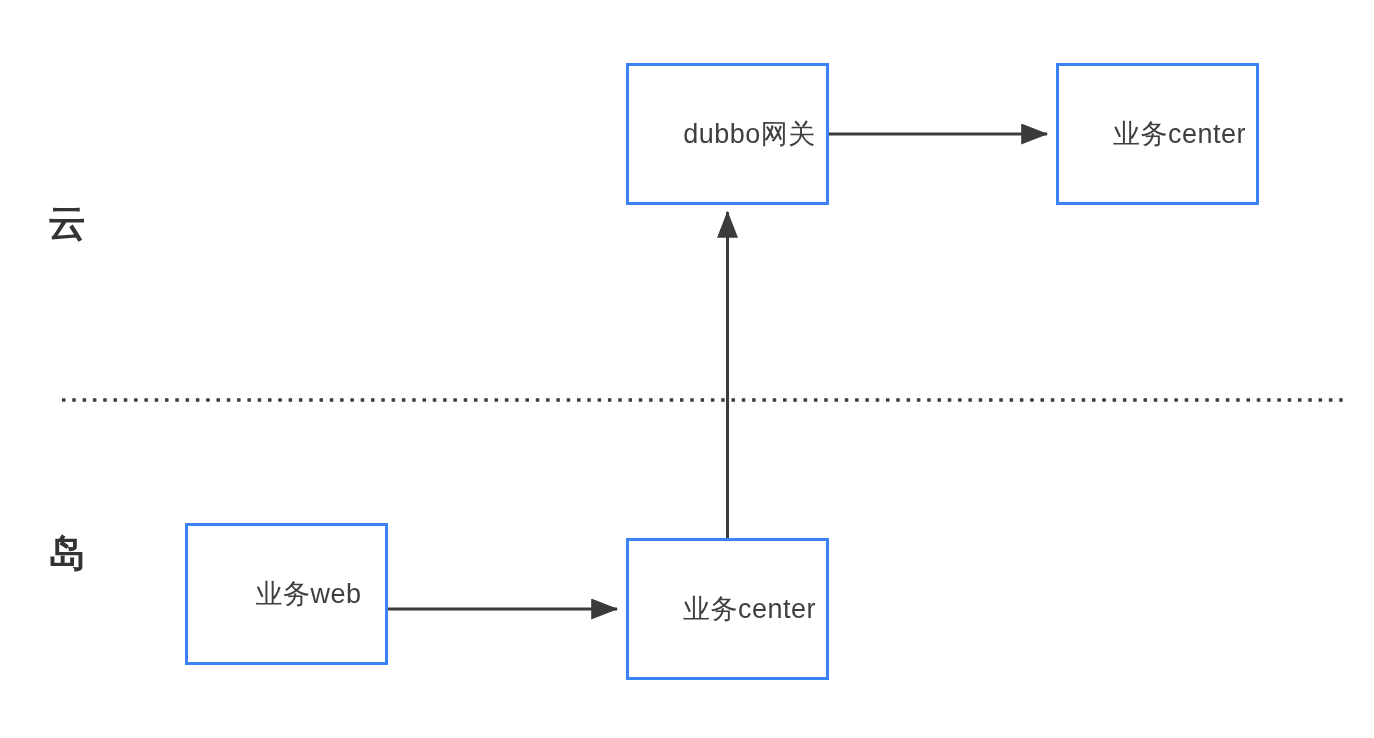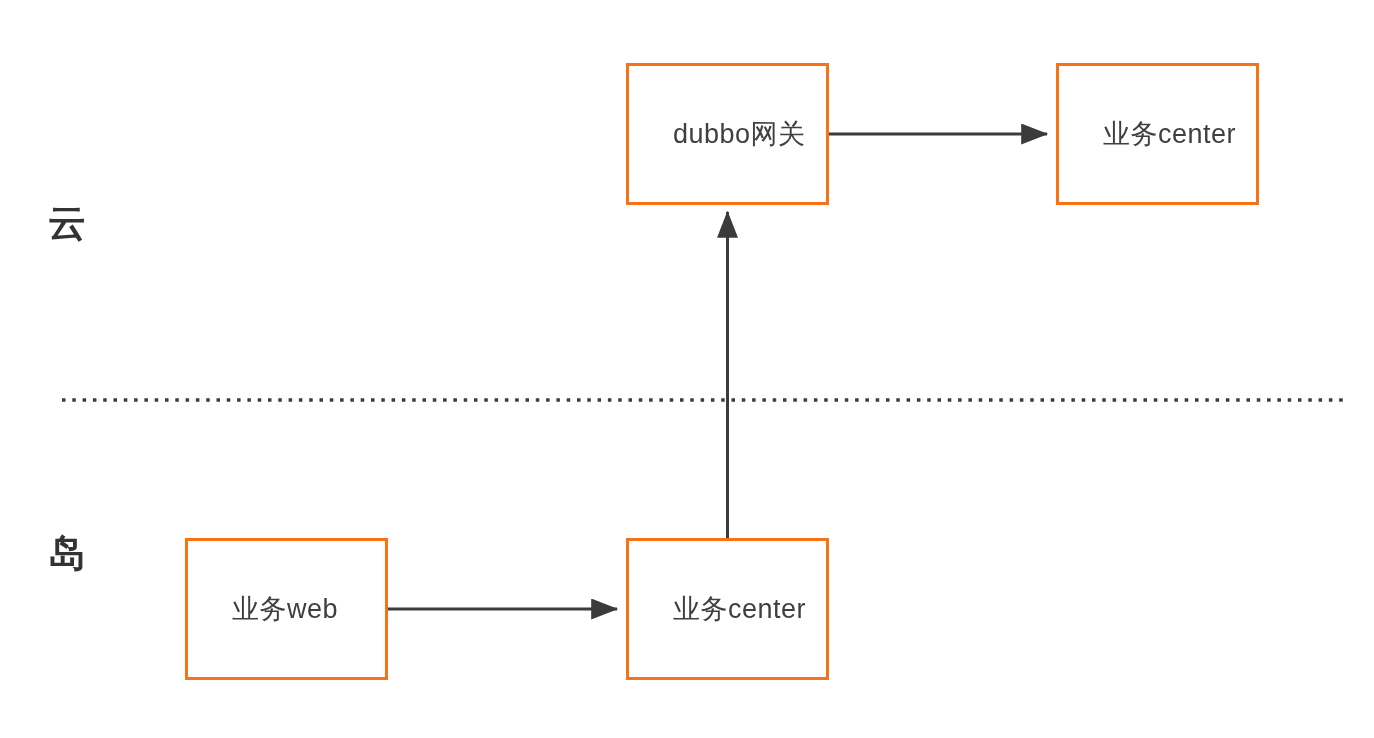--- a/index.html
+++ b/index.html
@@ -19,34 +19,34 @@
     position: absolute;
     left: 0;
     top: 0;
     width: 1374px;
     height: 738px;
     pointer-events: none;
   }
   .node {
     position: absolute;
     box-sizing: border-box;
-    border: 3px solid #f97316;
+    border: 3px solid #3b82f6;
     background: #ffffff;
     display: flex;
     align-items: center;
-    justify-content: flex-start;
+    justify-content: center;
     font-size: 27px;
     color: #3f3f3f;
     letter-spacing: 0.5px;
     white-space: nowrap;
     padding-left: 44px;
   }
   .node-dubbo-gateway   { left: 626px;  top: 63px;  width: 203px; height: 142px; }
   .node-biz-center-cloud{ left: 1056px; top: 63px;  width: 203px; height: 142px; }
-  .node-biz-web         { left: 185px;  top: 538px; width: 203px; height: 142px; }
+  .node-biz-web         { left: 185px;  top: 523px; width: 203px; height: 142px; }
   .node-biz-center-island{ left: 626px; top: 538px; width: 203px; height: 142px; }
   .zone-label {
     position: absolute;
     font-weight: 700;
     font-size: 38px;
     color: #333333;
     line-height: 1;
   }
   .zone-label-cloud  { left: 48px; top: 204px; }
   .zone-label-island { left: 48px; top: 534px; }

